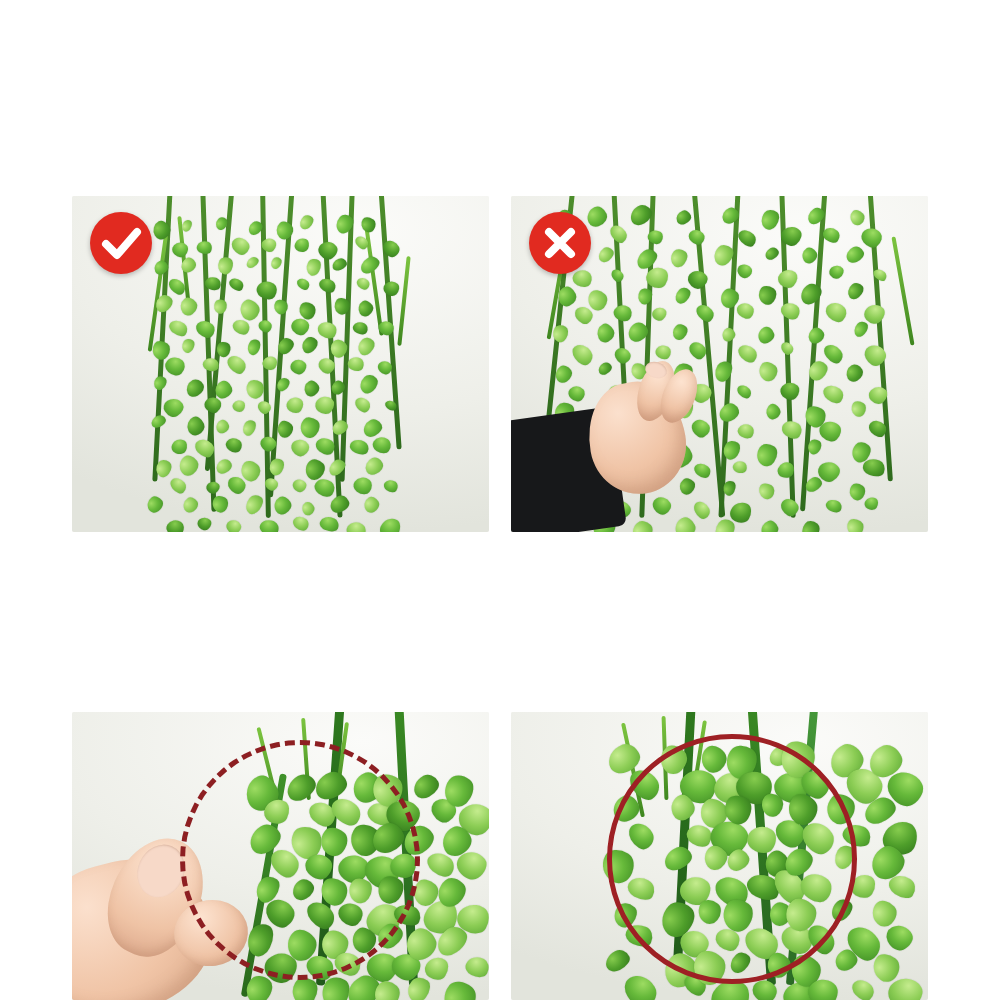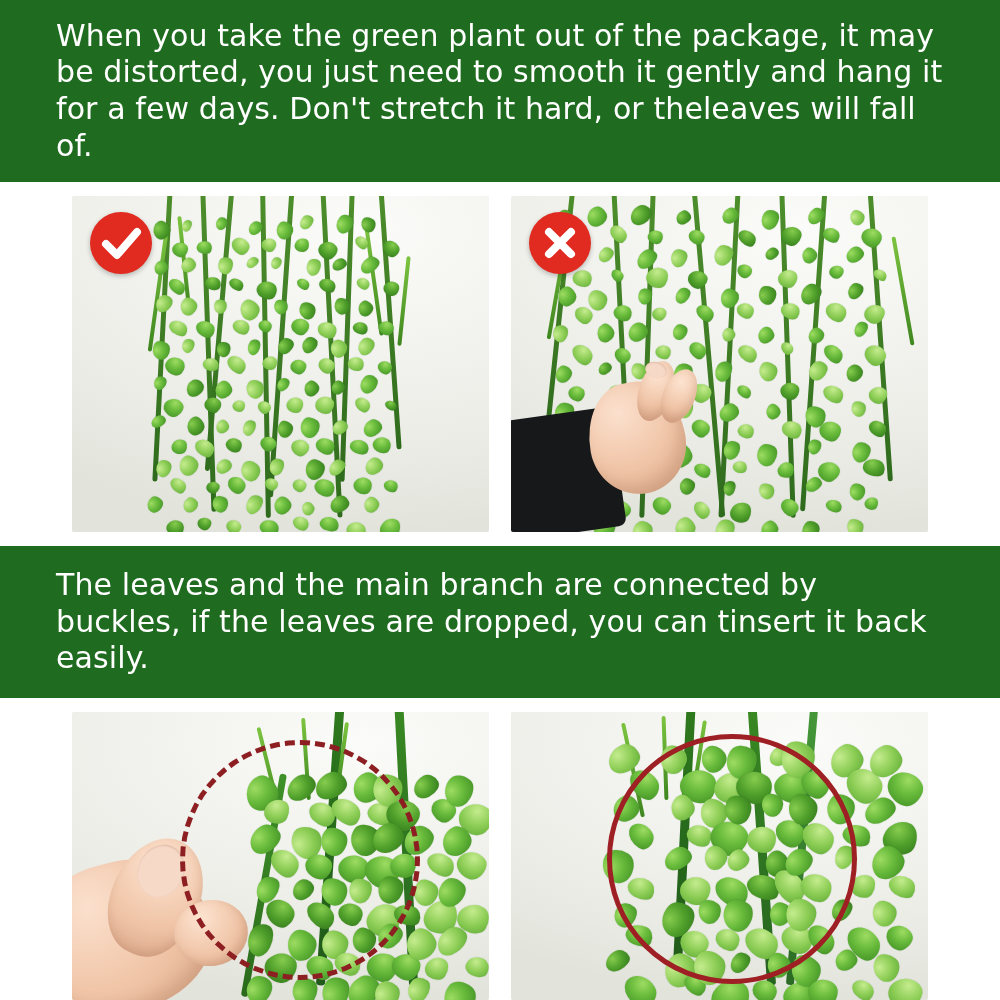--- a/index.html
+++ b/index.html
@@ -155,23 +155,20 @@
   }
   .circle-solid {
     border: 5px solid #9e2024;
   }
 </style>
 </head>
 <body>
 
 <div class="page">
 
-  <div class="banner" id="banner-top">
-    <p>When you take the green plant out of the package, it may be distorted, you just need to smooth it gently and hang it for a few days. Don't stretch it hard, or theleaves will fall of.</p>
-  </div>
 
   <div class="photo-row" id="row-top">
 
     <div class="photo">
       <div class="bg-wall"></div>
 
       <div>
 
         <div class="strand" style="left:96px;height:300px;transform:rotate(3deg);"></div>
         <div class="strand" style="left:128px;height:330px;transform:rotate(-2deg);"></div>
@@ -490,23 +487,20 @@
       </div>
 
       <div class="badge">
         <svg width="62" height="62" viewBox="0 0 62 62" aria-hidden="true">
           <path d="M20 20 L42 42 M42 20 L20 42" fill="none" stroke="#ffffff" stroke-width="8" stroke-linecap="round"></path>
         </svg>
       </div>
     </div>
   </div>
 
-  <div class="banner" id="banner-mid">
-    <p>The leaves and the main branch are connected by buckles, if the leaves are dropped, you can tinsert it back easily.</p>
-  </div>
 
   <div class="photo-row" id="row-bottom">
 
     <div class="photo">
       <div class="bg-wall"></div>
 
       <div>
         <div class="strand" style="left:264px;height:288px;width:9px;transform:rotate(4deg);
              background:linear-gradient(to bottom,#2f7a1e,#20591a);"></div>
         <div class="strand" style="left:322px;height:288px;width:9px;transform:rotate(-3deg);

